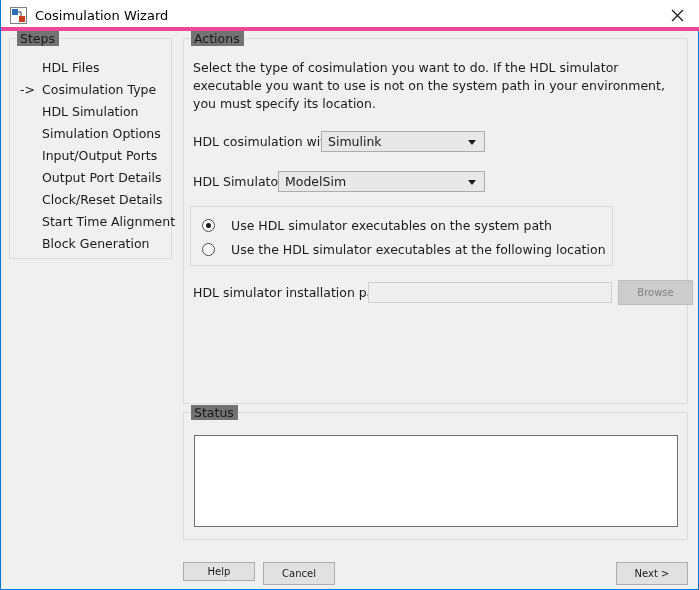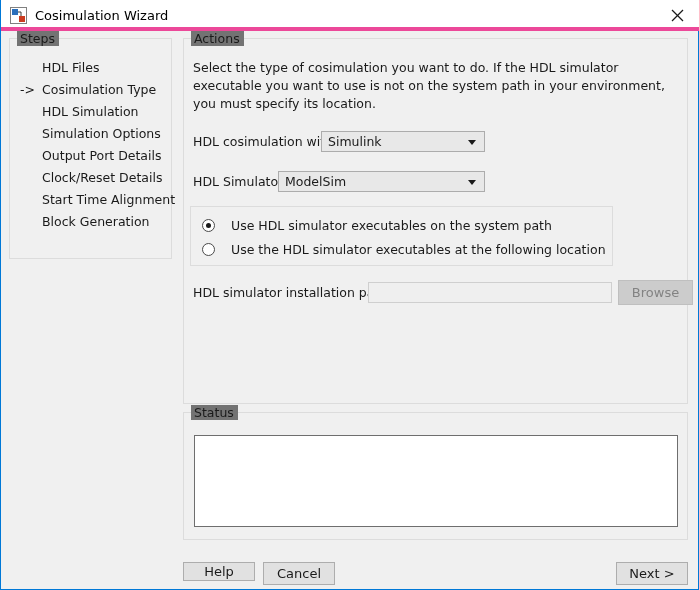--- a/index.html
+++ b/index.html
@@ -207,21 +207,21 @@
     font-size: 12.5px;
     color: #7a7a7a;
     padding: 0 4px;
   }
   .btn {
     position: absolute;
     background: #e1e1e1;
     border: 1px solid #adadad;
     box-sizing: border-box;
     font-family: "DejaVu Sans", "Liberation Sans", sans-serif;
-    font-size: 13px;
+    font-size: 10px;
     color: #1a1a1a;
     text-align: center;
     cursor: default;
     padding: 0;
   }
   .btn.disabled {
     background: #cccccc;
     border: 1px solid #bfbfbf;
     color: #838383;
   }
@@ -285,20 +285,23 @@
       </div>
 
       <div class="step-item">
         <span class="step-arrow"></span><span class="step-label">HDL Simulation</span>
       </div>
 
       <div class="step-item">
         <span class="step-arrow"></span><span class="step-label">Simulation Options</span>
       </div>
 
+      <div class="step-item">
+        <span class="step-arrow"></span><span class="step-label">Input/Output Ports</span>
+      </div>
 
       <div class="step-item">
         <span class="step-arrow"></span><span class="step-label">Output Port Details</span>
       </div>
 
       <div class="step-item">
         <span class="step-arrow"></span><span class="step-label">Clock/Reset Details</span>
       </div>
 
       <div class="step-item">

